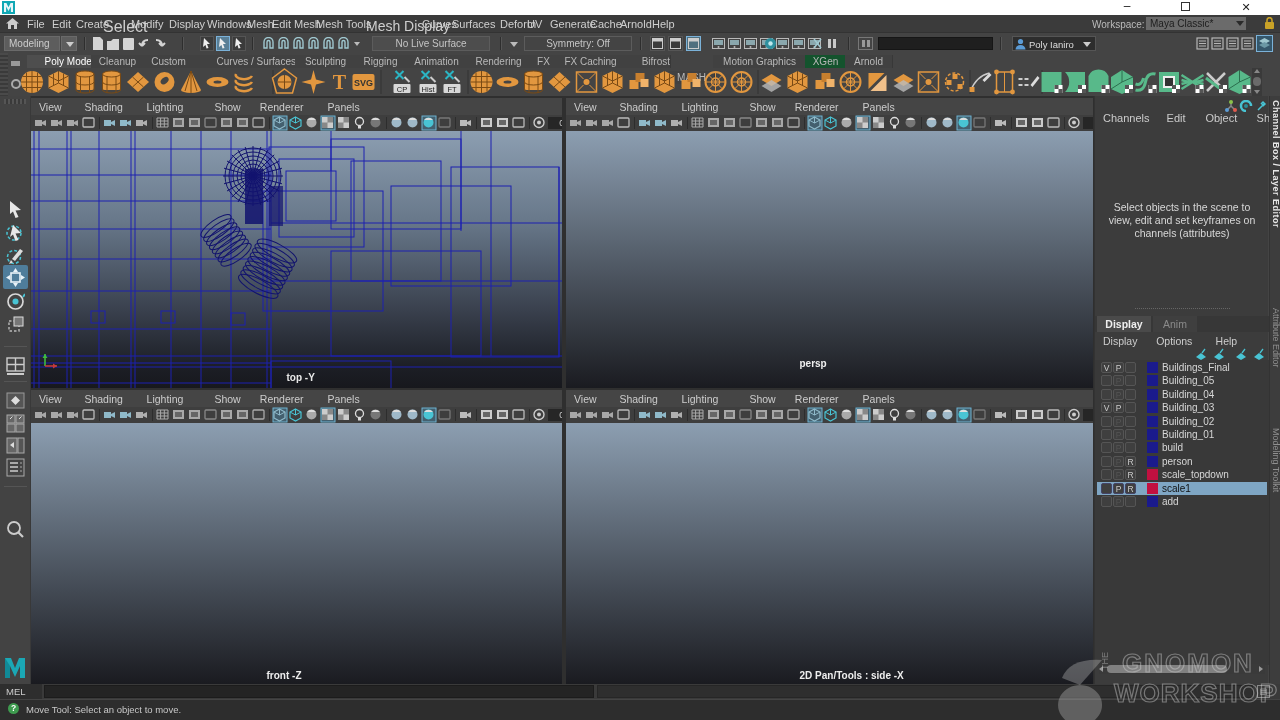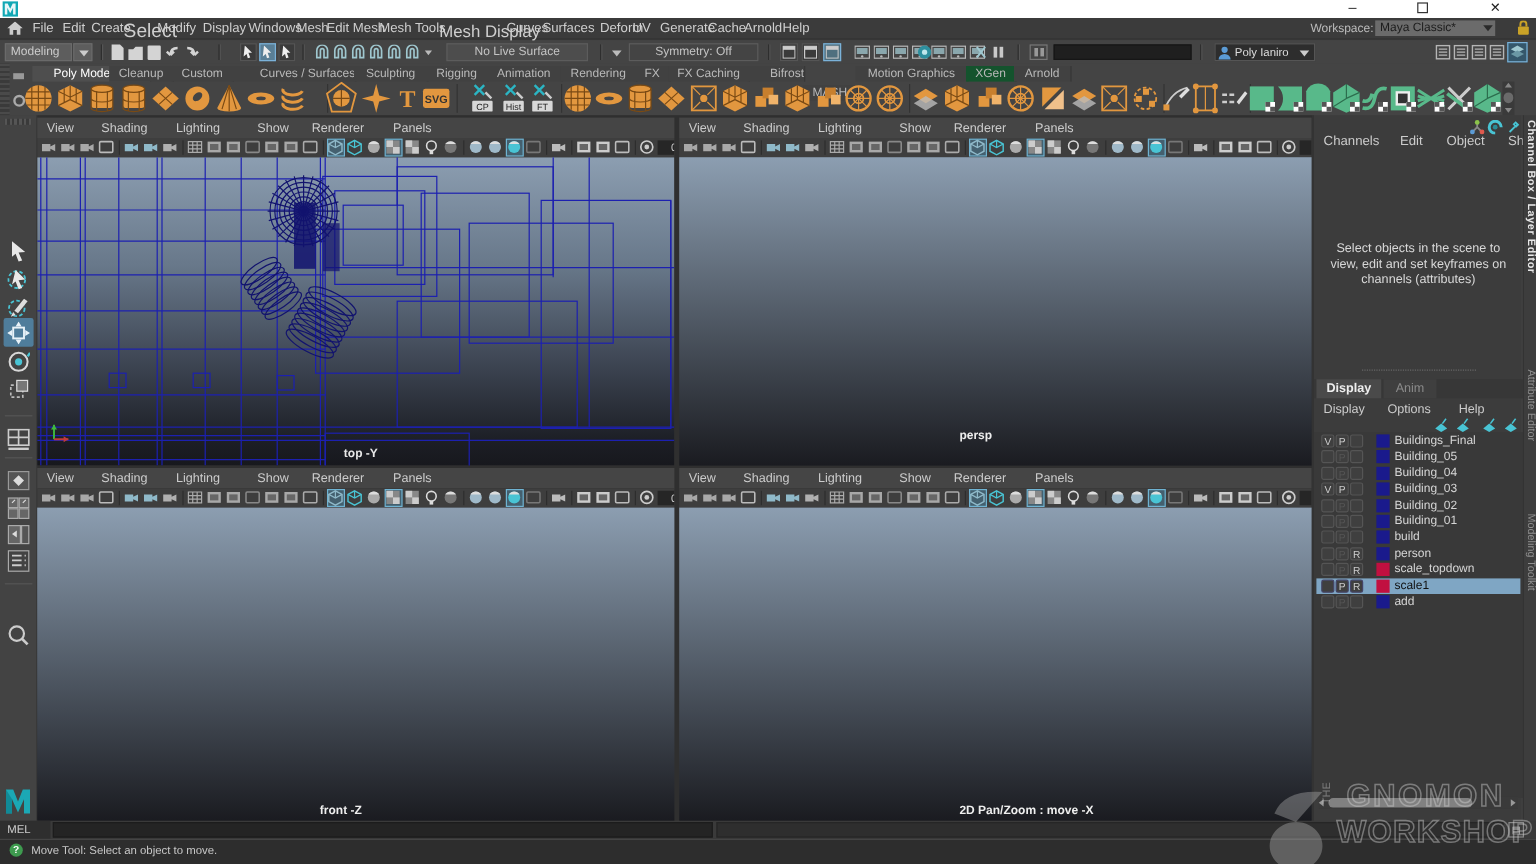--- a/index.html
+++ b/index.html
@@ -974,21 +974,21 @@
         <rect x="517" y="2" width="40" height="12" fill="#262626"></rect>
         <text x="537" y="11" font-size="9" fill="#ccc" text-anchor="middle">0.00</text>
         <path d="M565 3 a5 5 0 0 0 0 9 Z" fill="#ccc"></path>
         <rect x="573" y="2" width="40" height="12" fill="#262626"></rect>
         <text x="593" y="11" font-size="9" fill="#ccc" text-anchor="middle">1.00</text>
         <circle cx="623" cy="7.5" r="6" fill="#49c4d4"></circle>
         <path d="M619.5 7.5 h7 M623 4 v7" stroke="#1a6f7a" stroke-width="1.4"></path>
       </svg>
     </div>
     <div class="abs" style="left:566px;top:423px;width:527px;height:261px;background:linear-gradient(#8c9eb1,#1a1b20)"></div>
-    <div class="abs" style="left:799.5px;top:670px;font-size:10px;color:#eee;font-weight:bold">2D Pan/Zoom : move -X</div>
+    <div class="abs" style="left:799.5px;top:670px;font-size:10px;color:#eee;font-weight:bold">2D Pan/Tools : side -X</div>
     <div class="abs" style="left:1094px;top:96px;width:174px;height:588px;background:#3c3c3c;border-left:1px solid #333">
       <svg class="abs" style="left:130px;top:4px" width="42" height="12" viewBox="0 0 42 12">
         <path d="M6 1 L6 6 M6 6 L2 10 M6 6 L10 10" stroke="#888" stroke-width="1.5"></path>
         <circle cx="6" cy="2" r="2" fill="#8bc34a"></circle>
         <circle cx="2" cy="10" r="2" fill="#5b9bd5"></circle>
         <circle cx="10" cy="10" r="2" fill="#e05a4e"></circle>
         <path d="M21 11 A5 5 0 1 1 26 6" stroke="#49c4d4" stroke-width="2.5" fill="none"></path>
         <circle cx="21" cy="6" r="2" fill="#2a8b97"></circle>
         <path d="M33 10 L39 4 M38 2 l2 2 -1.5 1.5 -2 -2 Z" stroke="#49c4d4" stroke-width="1.5"></path>
       </svg>

